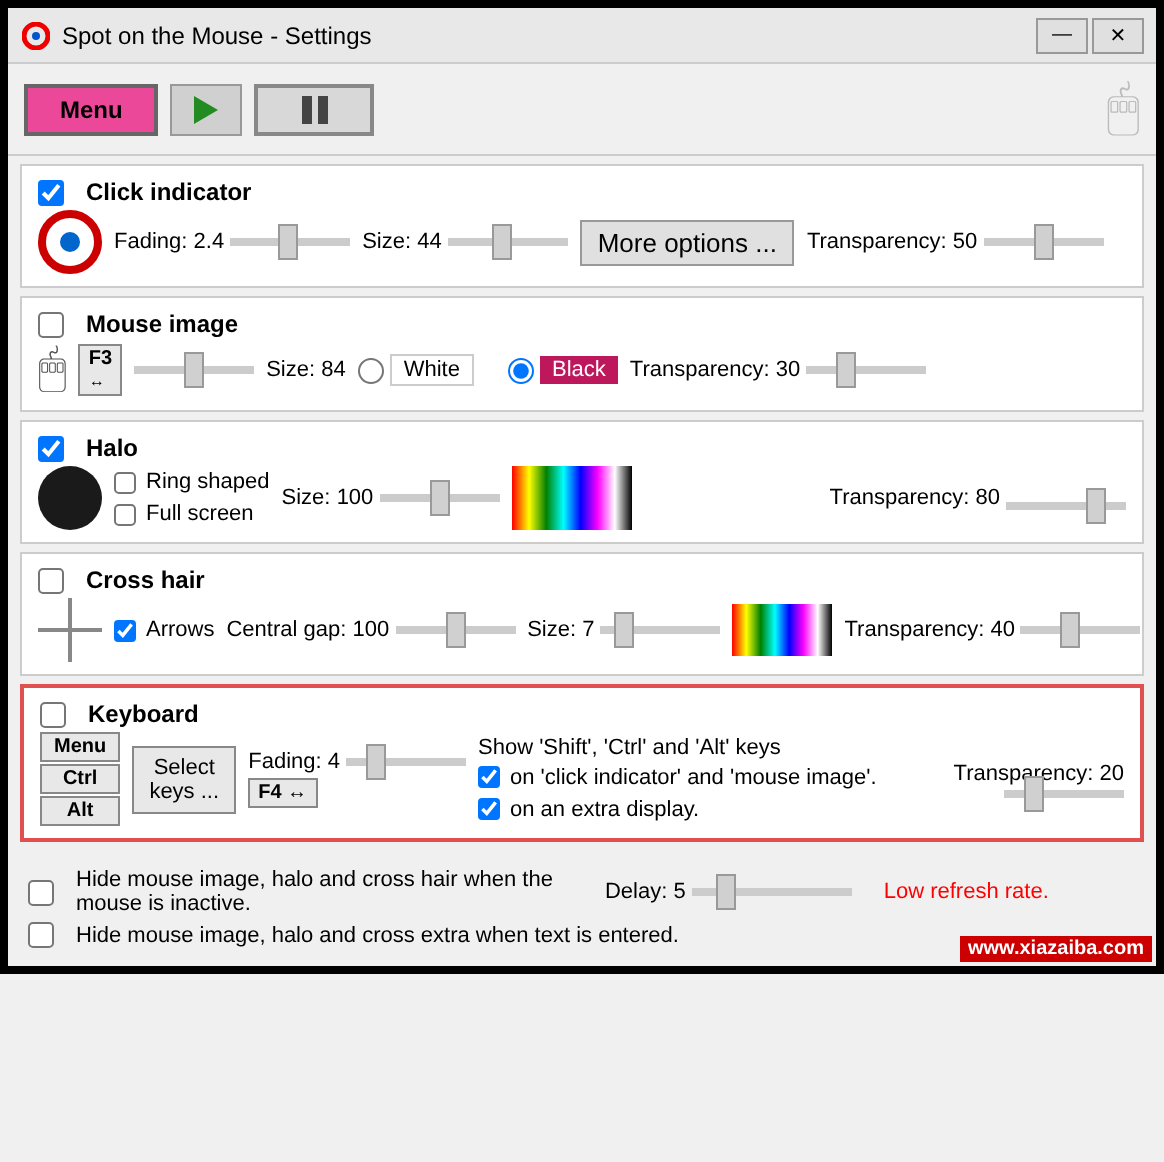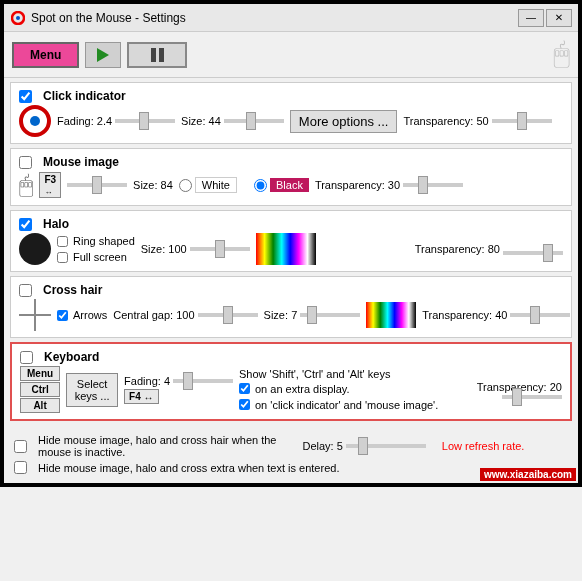--- a/index.html
+++ b/index.html
@@ -472,25 +472,25 @@
         <div class="slider-group">
           <span class="slider-label"><span>Fading:</span> <span>4</span></span>
           <input type="range" class="slider slider-narrow" value="4" min="0" max="20" style="">
         </div>
         <span class="f4-badge" style="align-self:flex-start;">F4 ↔</span>
       </div>
       <div style="display:flex; flex-direction:column; gap:2px; flex:1;">
         <span class="slider-label">Show 'Shift', 'Ctrl' and 'Alt' keys</span>
         <div class="checkbox-text-row">
           <input type="checkbox" class="small-checkbox" checked="" style="">
-          <span>on an extra display.</span>
+          <span>on 'click indicator' and 'mouse image'.</span>
         </div>
         <div class="checkbox-text-row">
           <input type="checkbox" class="small-checkbox" checked="" style="">
-          <span>on 'click indicator' and 'mouse image'.</span>
+          <span>on an extra display.</span>
         </div>
       </div>
       <div style="display:flex; flex-direction:column; gap:2px; align-items:flex-end; margin-left:auto;">
         <span class="slider-label"><span>Transparency:</span> <span>20</span></span>
         <input type="range" class="slider slider-narrow" value="20" min="0" max="100" style="">
       </div>
     </div>
   </div>
 
   <div class="bottom-section">

